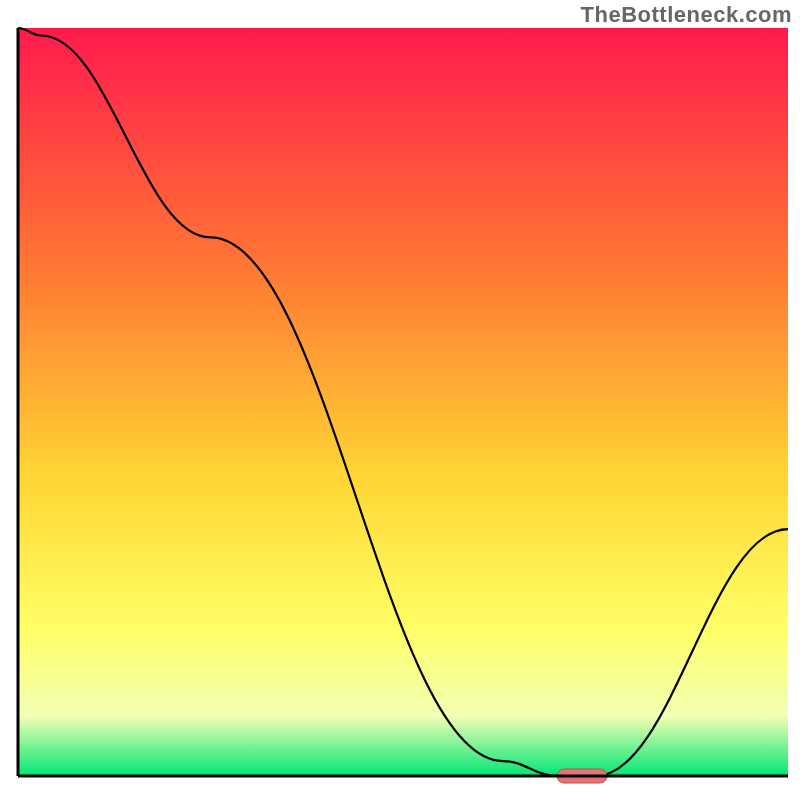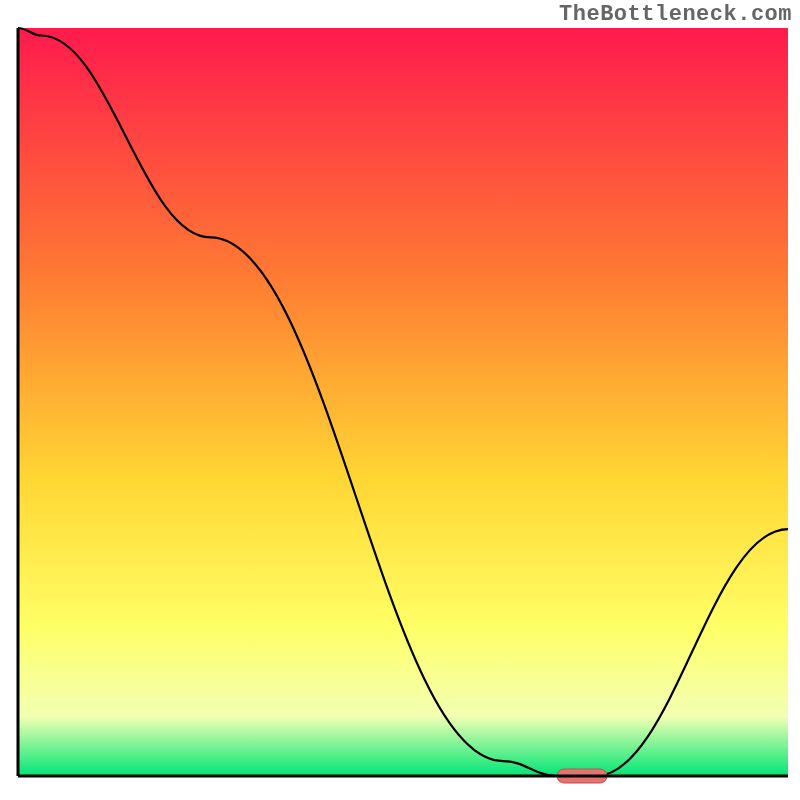--- a/index.html
+++ b/index.html
@@ -7,21 +7,20 @@
     padding: 0;
     width: 800px;
     height: 800px;
     background: #ffffff;
     font-family: Arial, Helvetica, sans-serif;
   }
   .container {
     position: relative;
     width: 800px;
     height: 796px;
-    font-family: Liberation Mono, monospace;
   }
   .watermark {
     position: absolute;
     top: 2px;
     right: 8px;
     font-size: 22px;
     font-weight: bold;
     color: #666666;
     letter-spacing: 0.5px;
     z-index: 5;

